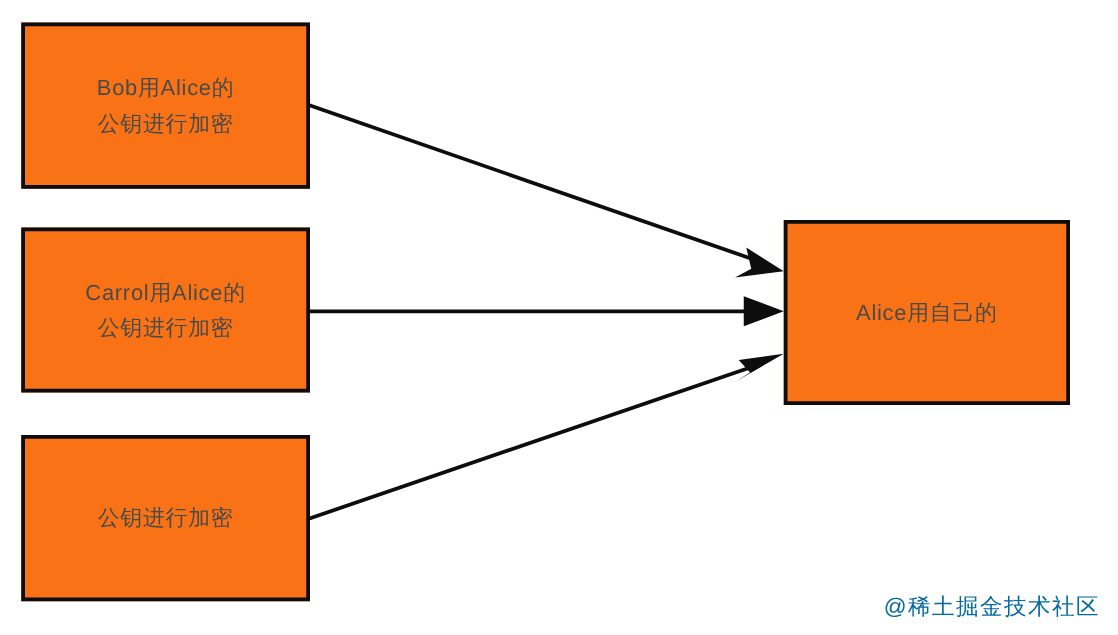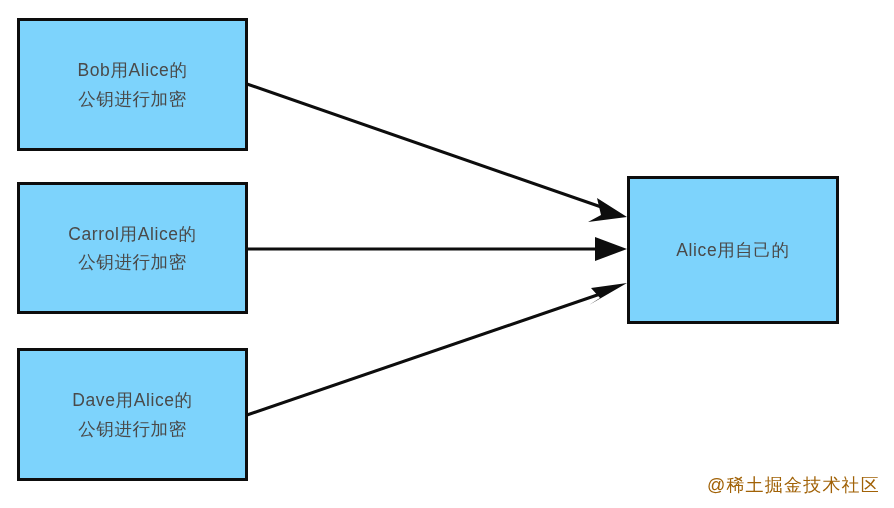--- a/index.html
+++ b/index.html
@@ -12,38 +12,38 @@
     width: 894px;
     height: 508px;
     background: #ffffff;
     overflow: hidden;
     font-family: "Liberation Sans", "DejaVu Sans", sans-serif;
   }
   .node {
     position: absolute;
     box-sizing: border-box;
     border: 3px solid #0d0d0d;
-    background: #7dd3fc;
+    background: #f97316;
     display: flex;
     flex-direction: column;
     align-items: center;
     justify-content: center;
   }
   .node-line {
     color: #4a4a4a;
     font-size: 17.5px;
     line-height: 1.62;
     letter-spacing: 0.6px;
     white-space: nowrap;
     text-align: center;
   }
   #node-bob   { left: 17px;  top: 18px;  width: 231px; height: 133px; }
   #node-carrol{ left: 17px;  top: 182px; width: 231px; height: 132px; justify-content: center; }
   #node-dave  { left: 17px;  top: 348px; width: 231px; height: 133px; }
-  #node-alice { left: 627px; top: 176px; width: 212px; height: 148px; gap: 44px; }
+  #node-alice { left: 627px; top: 176px; width: 229px; height: 148px; gap: 44px; }
 
   #edges {
     position: absolute;
     left: 0;
     top: 0;
     width: 894px;
     height: 508px;
     pointer-events: none;
   }
   .edge-line {
@@ -52,21 +52,21 @@
     fill: none;
   }
   .edge-head {
     fill: #0d0d0d;
     stroke: none;
   }
   #watermark {
     position: absolute;
     right: 14px;
     bottom: 11px;
-    color: #a16207;
+    color: #0369a1;
     font-size: 18px;
     letter-spacing: 1.2px;
     white-space: nowrap;
   }
 </style>
 </head>
 <body>
 
 <div id="canvas">
 
@@ -89,21 +89,20 @@
     <div class="node-line">Bob用Alice的</div>
     <div class="node-line">公钥进行加密</div>
   </div>
 
   <div class="node" id="node-carrol">
     <div class="node-line">Carrol用Alice的</div>
     <div class="node-line">公钥进行加密</div>
   </div>
 
   <div class="node" id="node-dave">
-    <div class="node-line">Dave用Alice的</div>
     <div class="node-line">公钥进行加密</div>
   </div>
 
   <div class="node" id="node-alice">
     <div class="node-line">Alice用自己的</div>
   </div>
 
   <div id="watermark">@稀土掘金技术社区</div>
 
 </div>

